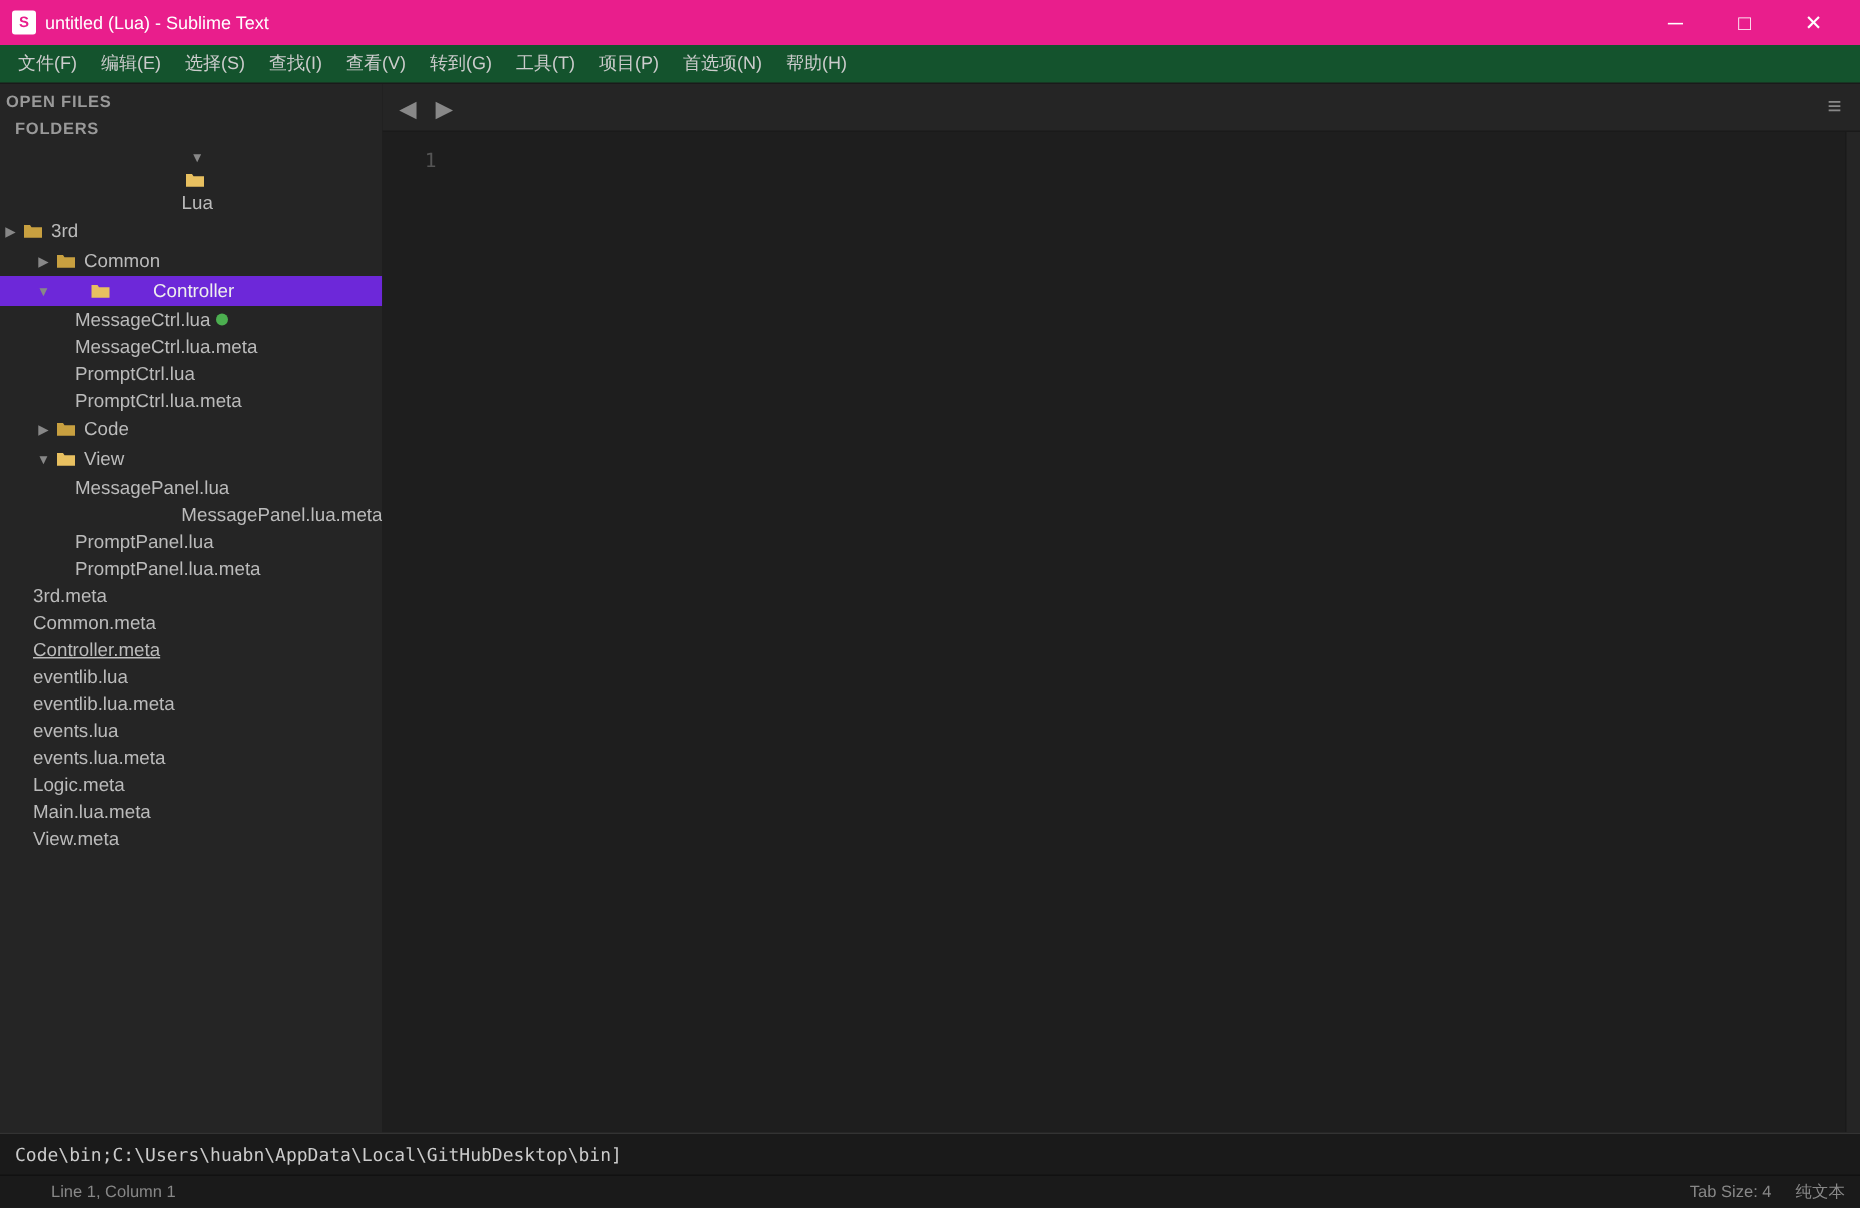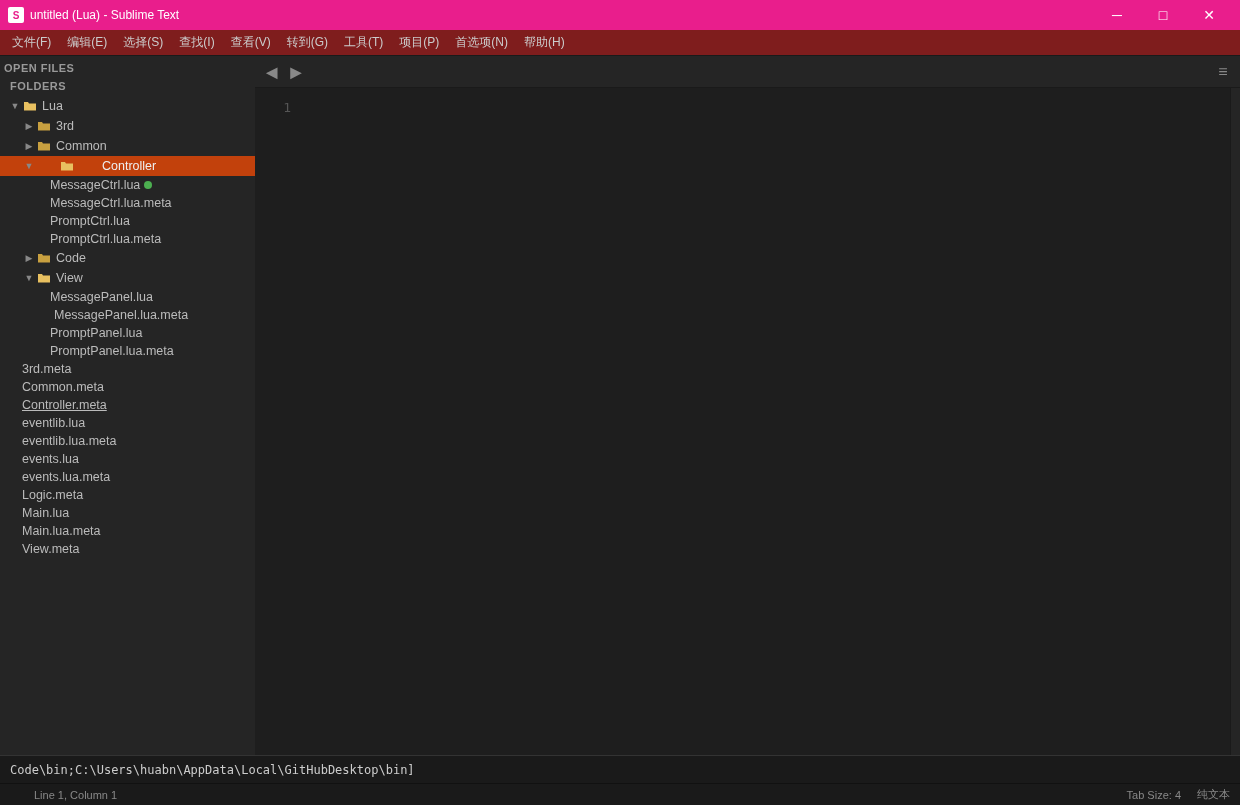--- a/index.html
+++ b/index.html
@@ -54,21 +54,21 @@
       display: flex;
       align-items: center;
       justify-content: center;
       color: white;
       font-size: 14px;
       cursor: pointer;
     }
 
     
     #menu-bar {
-      background: #7f1d1d;
+      background: #14532d;
       height: 26px;
       display: flex;
       align-items: center;
       padding: 0 4px;
       flex-shrink: 0;
       border-bottom: 1px solid #1a1a1a;
     }
     .menu-item {
       padding: 3px 8px;
       color: #ccc;
@@ -121,21 +121,21 @@
     .tree-item {
       display: flex;
       align-items: center;
       padding: 2px 0;
       cursor: pointer;
       color: #bbb;
       font-size: 12.5px;
       user-select: none;
     }
     .tree-item.highlighted {
-      background: #c2410c;
+      background: #6d28d9;
       color: #eee;
       gap: 23px;
     }
 
     .arrow {
       width: 14px;
       height: 14px;
       display: inline-flex;
       align-items: center;
       justify-content: center;
@@ -311,96 +311,96 @@
     <div class="menu-item">帮助(H)</div>
   </div>
 
 <div id="main-body">
 
   <div id="sidebar">
     <div id="sidebar-header-open">OPEN FILES</div>
     <div id="sidebar-header-folders">FOLDERS</div>
     <div id="sidebar-tree">
 
-    <div class="tree-item" style="padding-left: 8px;">
+    <div class="tree-item" style="padding-left: 8px; flex-direction: column;">
           <span class="arrow open"></span>
           <span class="folder-icon">
             <svg width="14" height="12" viewBox="0 0 14 12" fill="#e8c060" xmlns="http://www.w3.org/2000/svg">
       <path d="M1 2h4l1 1.5h7v7H1V2z"></path>
     </svg>
           </span>
           <span class="file-label">Lua</span>
+        </div>
+        <div class="tree-item" style="">
+          <span class="arrow closed"></span>
+          <span class="folder-icon">
+            <svg width="14" height="12" viewBox="0 0 14 12" fill="#c8a040" xmlns="http://www.w3.org/2000/svg">
+      <path d="M1 2h4l1 1.5h7v7H1V2z"></path>
+    </svg>
+          </span>
+          <span class="file-label">3rd</span>
         </div>
         <div class="tree-item" style="padding-left: 22px;">
           <span class="arrow closed"></span>
           <span class="folder-icon">
             <svg width="14" height="12" viewBox="0 0 14 12" fill="#c8a040" xmlns="http://www.w3.org/2000/svg">
       <path d="M1 2h4l1 1.5h7v7H1V2z"></path>
     </svg>
           </span>
-          <span class="file-label">3rd</span>
+          <span class="file-label">Common</span>
+        </div>
+        <div class="tree-item highlighted" style="padding-left: 22px;">
+          <span class="arrow open"></span>
+          <span class="folder-icon">
+            <svg width="14" height="12" viewBox="0 0 14 12" fill="#e8c060" xmlns="http://www.w3.org/2000/svg">
+      <path d="M1 2h4l1 1.5h7v7H1V2z"></path>
+    </svg>
+          </span>
+          <span class="file-label">Controller</span>
+        </div>
+        <div class="tree-item" style="padding-left: 36px;">
+          <span class="arrow empty"></span>
+          <span class="file-label">MessageCtrl.lua</span>
+          <span class="dot-indicator"></span>
+        </div>
+        <div class="tree-item" style="padding-left: 36px;">
+          <span class="arrow empty"></span>
+          <span class="file-label">MessageCtrl.lua.meta</span>
+        </div>
+        <div class="tree-item" style="padding-left: 36px;">
+          <span class="arrow empty"></span>
+          <span class="file-label">PromptCtrl.lua</span>
+        </div>
+        <div class="tree-item" style="padding-left: 36px;">
+          <span class="arrow empty"></span>
+          <span class="file-label">PromptCtrl.lua.meta</span>
         </div>
         <div class="tree-item" style="padding-left: 22px;">
           <span class="arrow closed"></span>
           <span class="folder-icon">
             <svg width="14" height="12" viewBox="0 0 14 12" fill="#c8a040" xmlns="http://www.w3.org/2000/svg">
       <path d="M1 2h4l1 1.5h7v7H1V2z"></path>
     </svg>
           </span>
-          <span class="file-label">Common</span>
-        </div>
-        <div class="tree-item highlighted" style="padding-left: 22px;">
-          <span class="arrow open"></span>
-          <span class="folder-icon">
-            <svg width="14" height="12" viewBox="0 0 14 12" fill="#e8c060" xmlns="http://www.w3.org/2000/svg">
-      <path d="M1 2h4l1 1.5h7v7H1V2z"></path>
-    </svg>
-          </span>
-          <span class="file-label">Controller</span>
-        </div>
-        <div class="tree-item" style="padding-left: 36px;">
-          <span class="arrow empty"></span>
-          <span class="file-label">MessageCtrl.lua</span>
-          <span class="dot-indicator"></span>
-        </div>
-        <div class="tree-item" style="padding-left: 36px;">
-          <span class="arrow empty"></span>
-          <span class="file-label">MessageCtrl.lua.meta</span>
-        </div>
-        <div class="tree-item" style="padding-left: 36px;">
-          <span class="arrow empty"></span>
-          <span class="file-label">PromptCtrl.lua</span>
-        </div>
-        <div class="tree-item" style="padding-left: 36px;">
-          <span class="arrow empty"></span>
-          <span class="file-label">PromptCtrl.lua.meta</span>
-        </div>
-        <div class="tree-item" style="padding-left: 22px;">
-          <span class="arrow closed"></span>
-          <span class="folder-icon">
-            <svg width="14" height="12" viewBox="0 0 14 12" fill="#c8a040" xmlns="http://www.w3.org/2000/svg">
-      <path d="M1 2h4l1 1.5h7v7H1V2z"></path>
-    </svg>
-          </span>
           <span class="file-label">Code</span>
         </div>
         <div class="tree-item" style="padding-left: 22px;">
           <span class="arrow open"></span>
           <span class="folder-icon">
             <svg width="14" height="12" viewBox="0 0 14 12" fill="#e8c060" xmlns="http://www.w3.org/2000/svg">
       <path d="M1 2h4l1 1.5h7v7H1V2z"></path>
     </svg>
           </span>
           <span class="file-label">View</span>
         </div>
         <div class="tree-item" style="padding-left: 36px;">
           <span class="arrow empty"></span>
           <span class="file-label">MessagePanel.lua</span>
         </div>
-        <div class="tree-item" style="padding-left: 40px;">
+        <div class="tree-item" style="padding-left: 19px; justify-content: flex-end;">
           <span class="arrow empty"></span>
           <span class="file-label">MessagePanel.lua.meta</span>
         </div>
         <div class="tree-item" style="padding-left: 36px;">
           <span class="arrow empty"></span>
           <span class="file-label">PromptPanel.lua</span>
         </div>
         <div class="tree-item" style="padding-left: 36px;">
           <span class="arrow empty"></span>
           <span class="file-label">PromptPanel.lua.meta</span>
@@ -429,24 +429,20 @@
           <span class="arrow empty"></span>
           <span class="file-label">events.lua</span>
         </div>
         <div class="tree-item" style="padding-left: 8px;">
           <span class="arrow empty"></span>
           <span class="file-label">events.lua.meta</span>
         </div>
         <div class="tree-item" style="padding-left: 8px;">
           <span class="arrow empty"></span>
           <span class="file-label">Logic.meta</span>
-        </div>
-        <div class="tree-item" style="padding-left: 8px;">
-          <span class="arrow empty"></span>
-          <span class="file-label">Main.lua</span>
         </div>
         <div class="tree-item" style="padding-left: 8px;">
           <span class="arrow empty"></span>
           <span class="file-label">Main.lua.meta</span>
         </div>
         <div class="tree-item" style="padding-left: 8px;">
           <span class="arrow empty"></span>
           <span class="file-label">View.meta</span>
         </div>
       </div>

